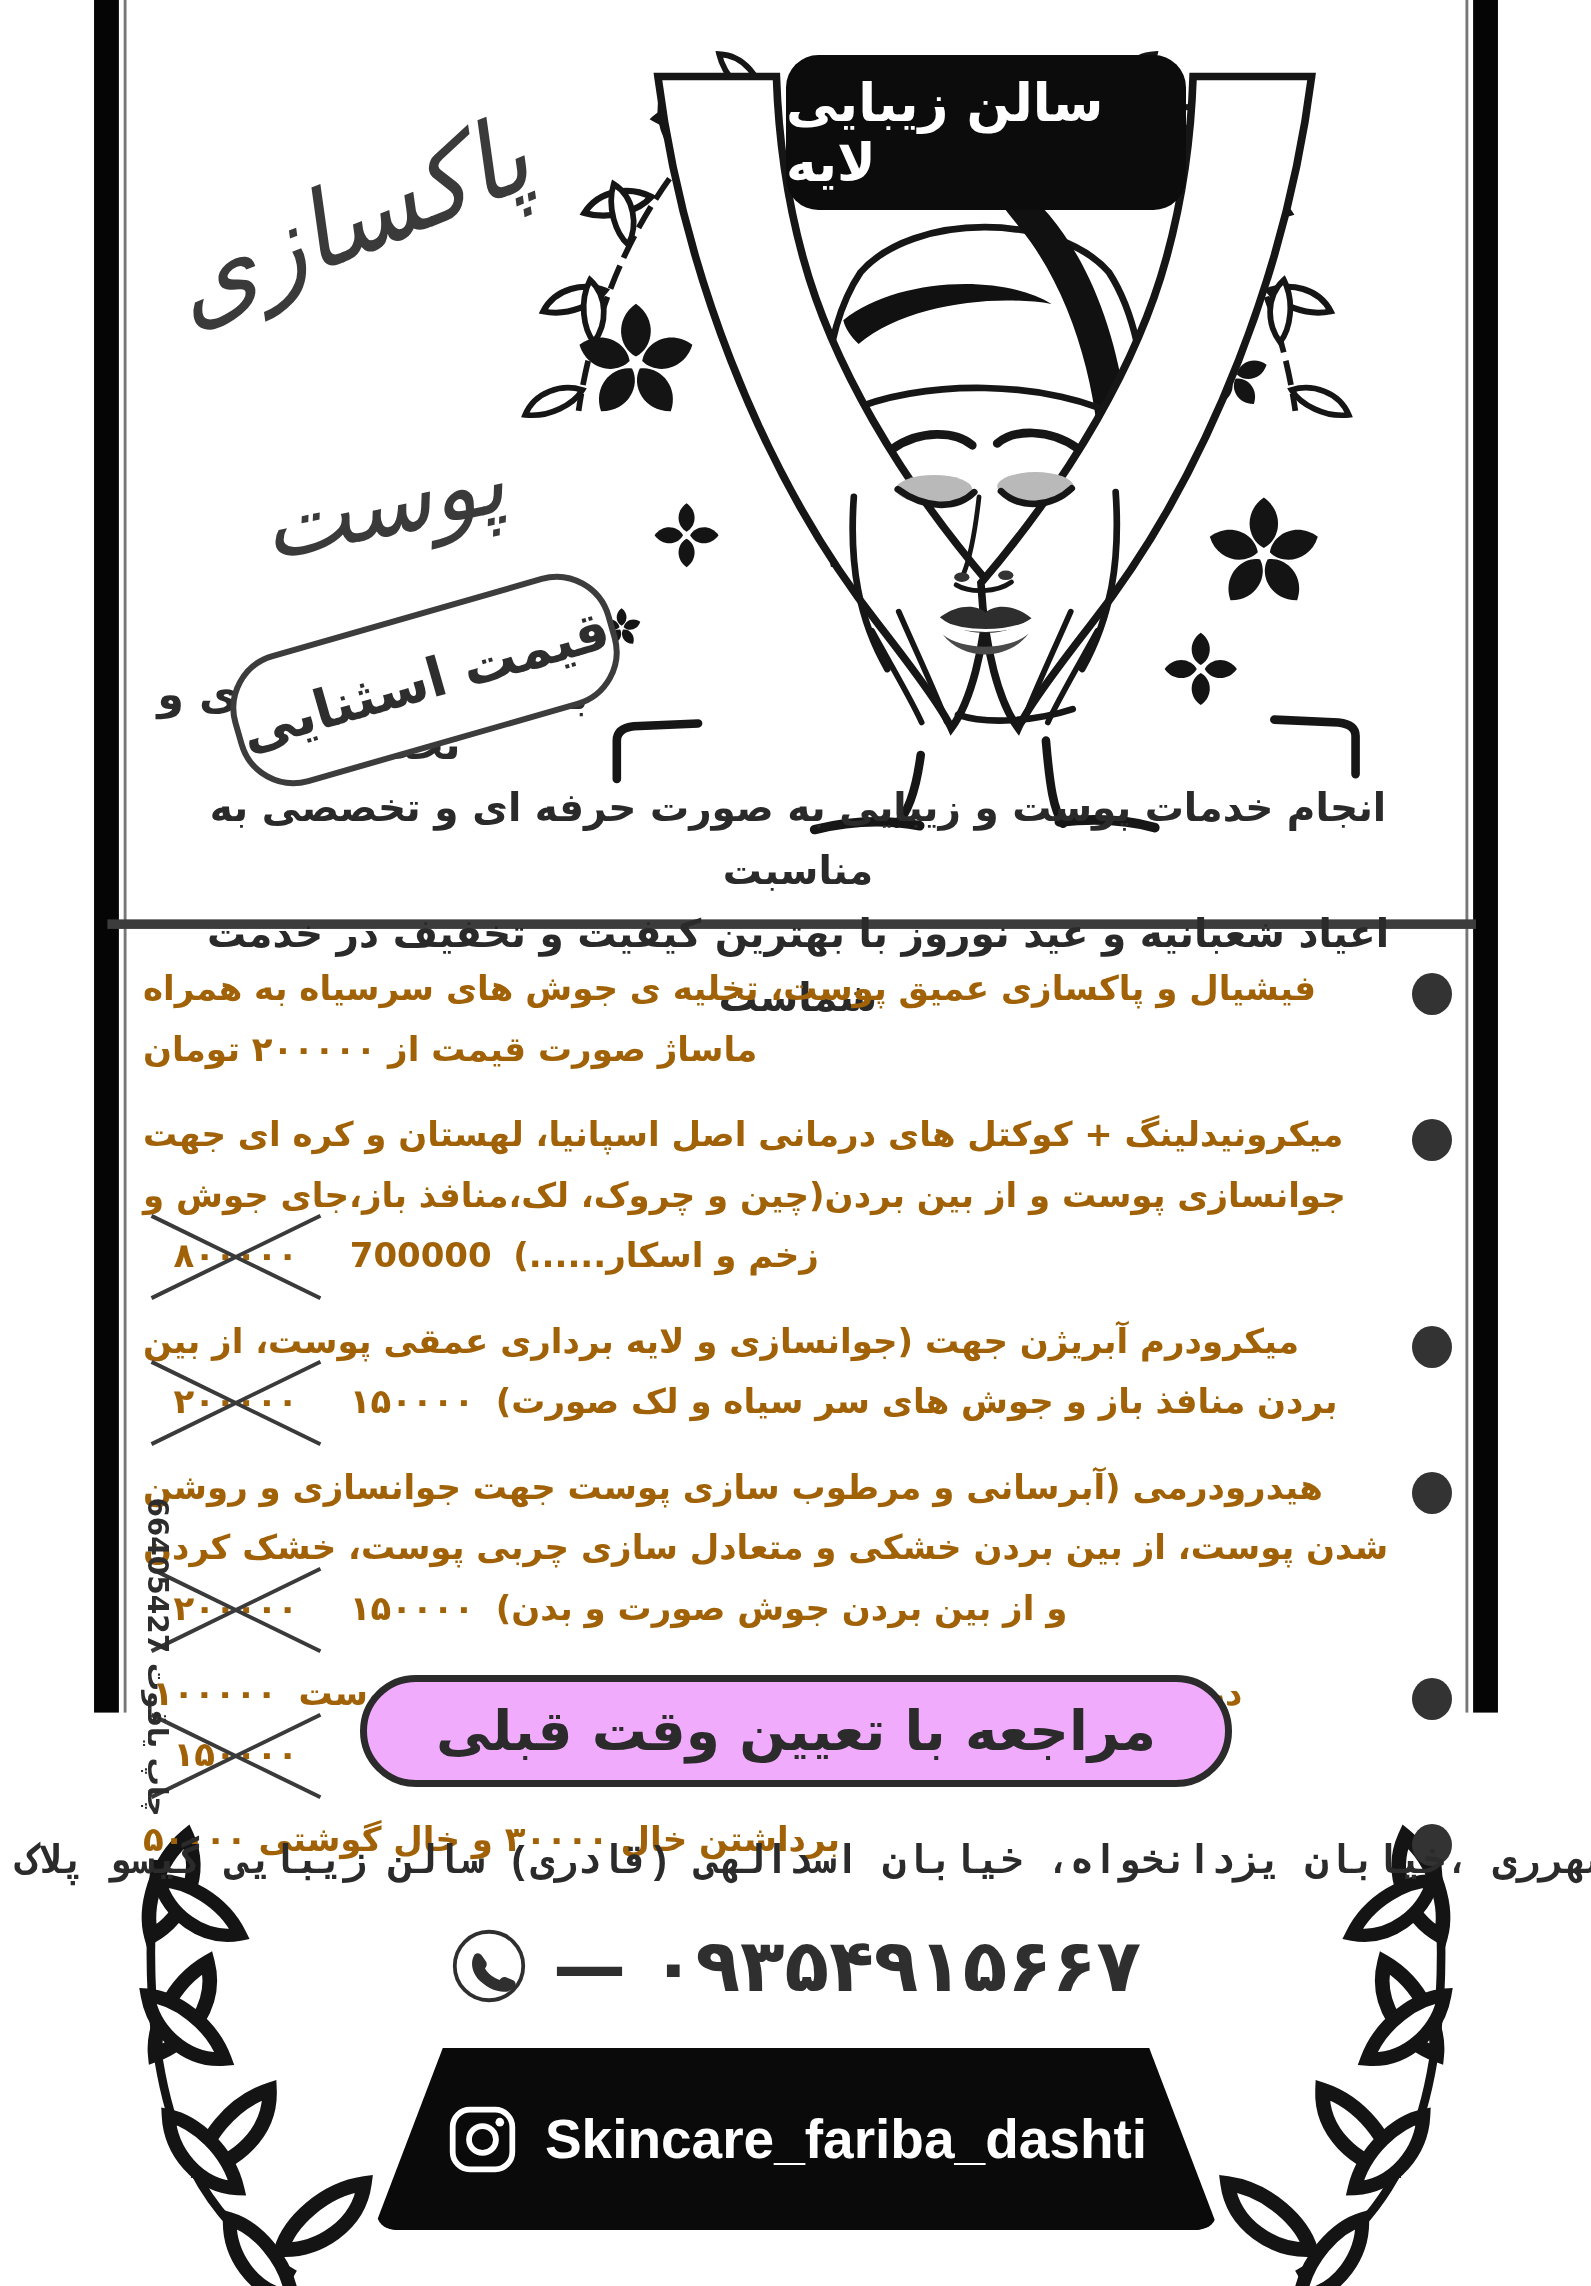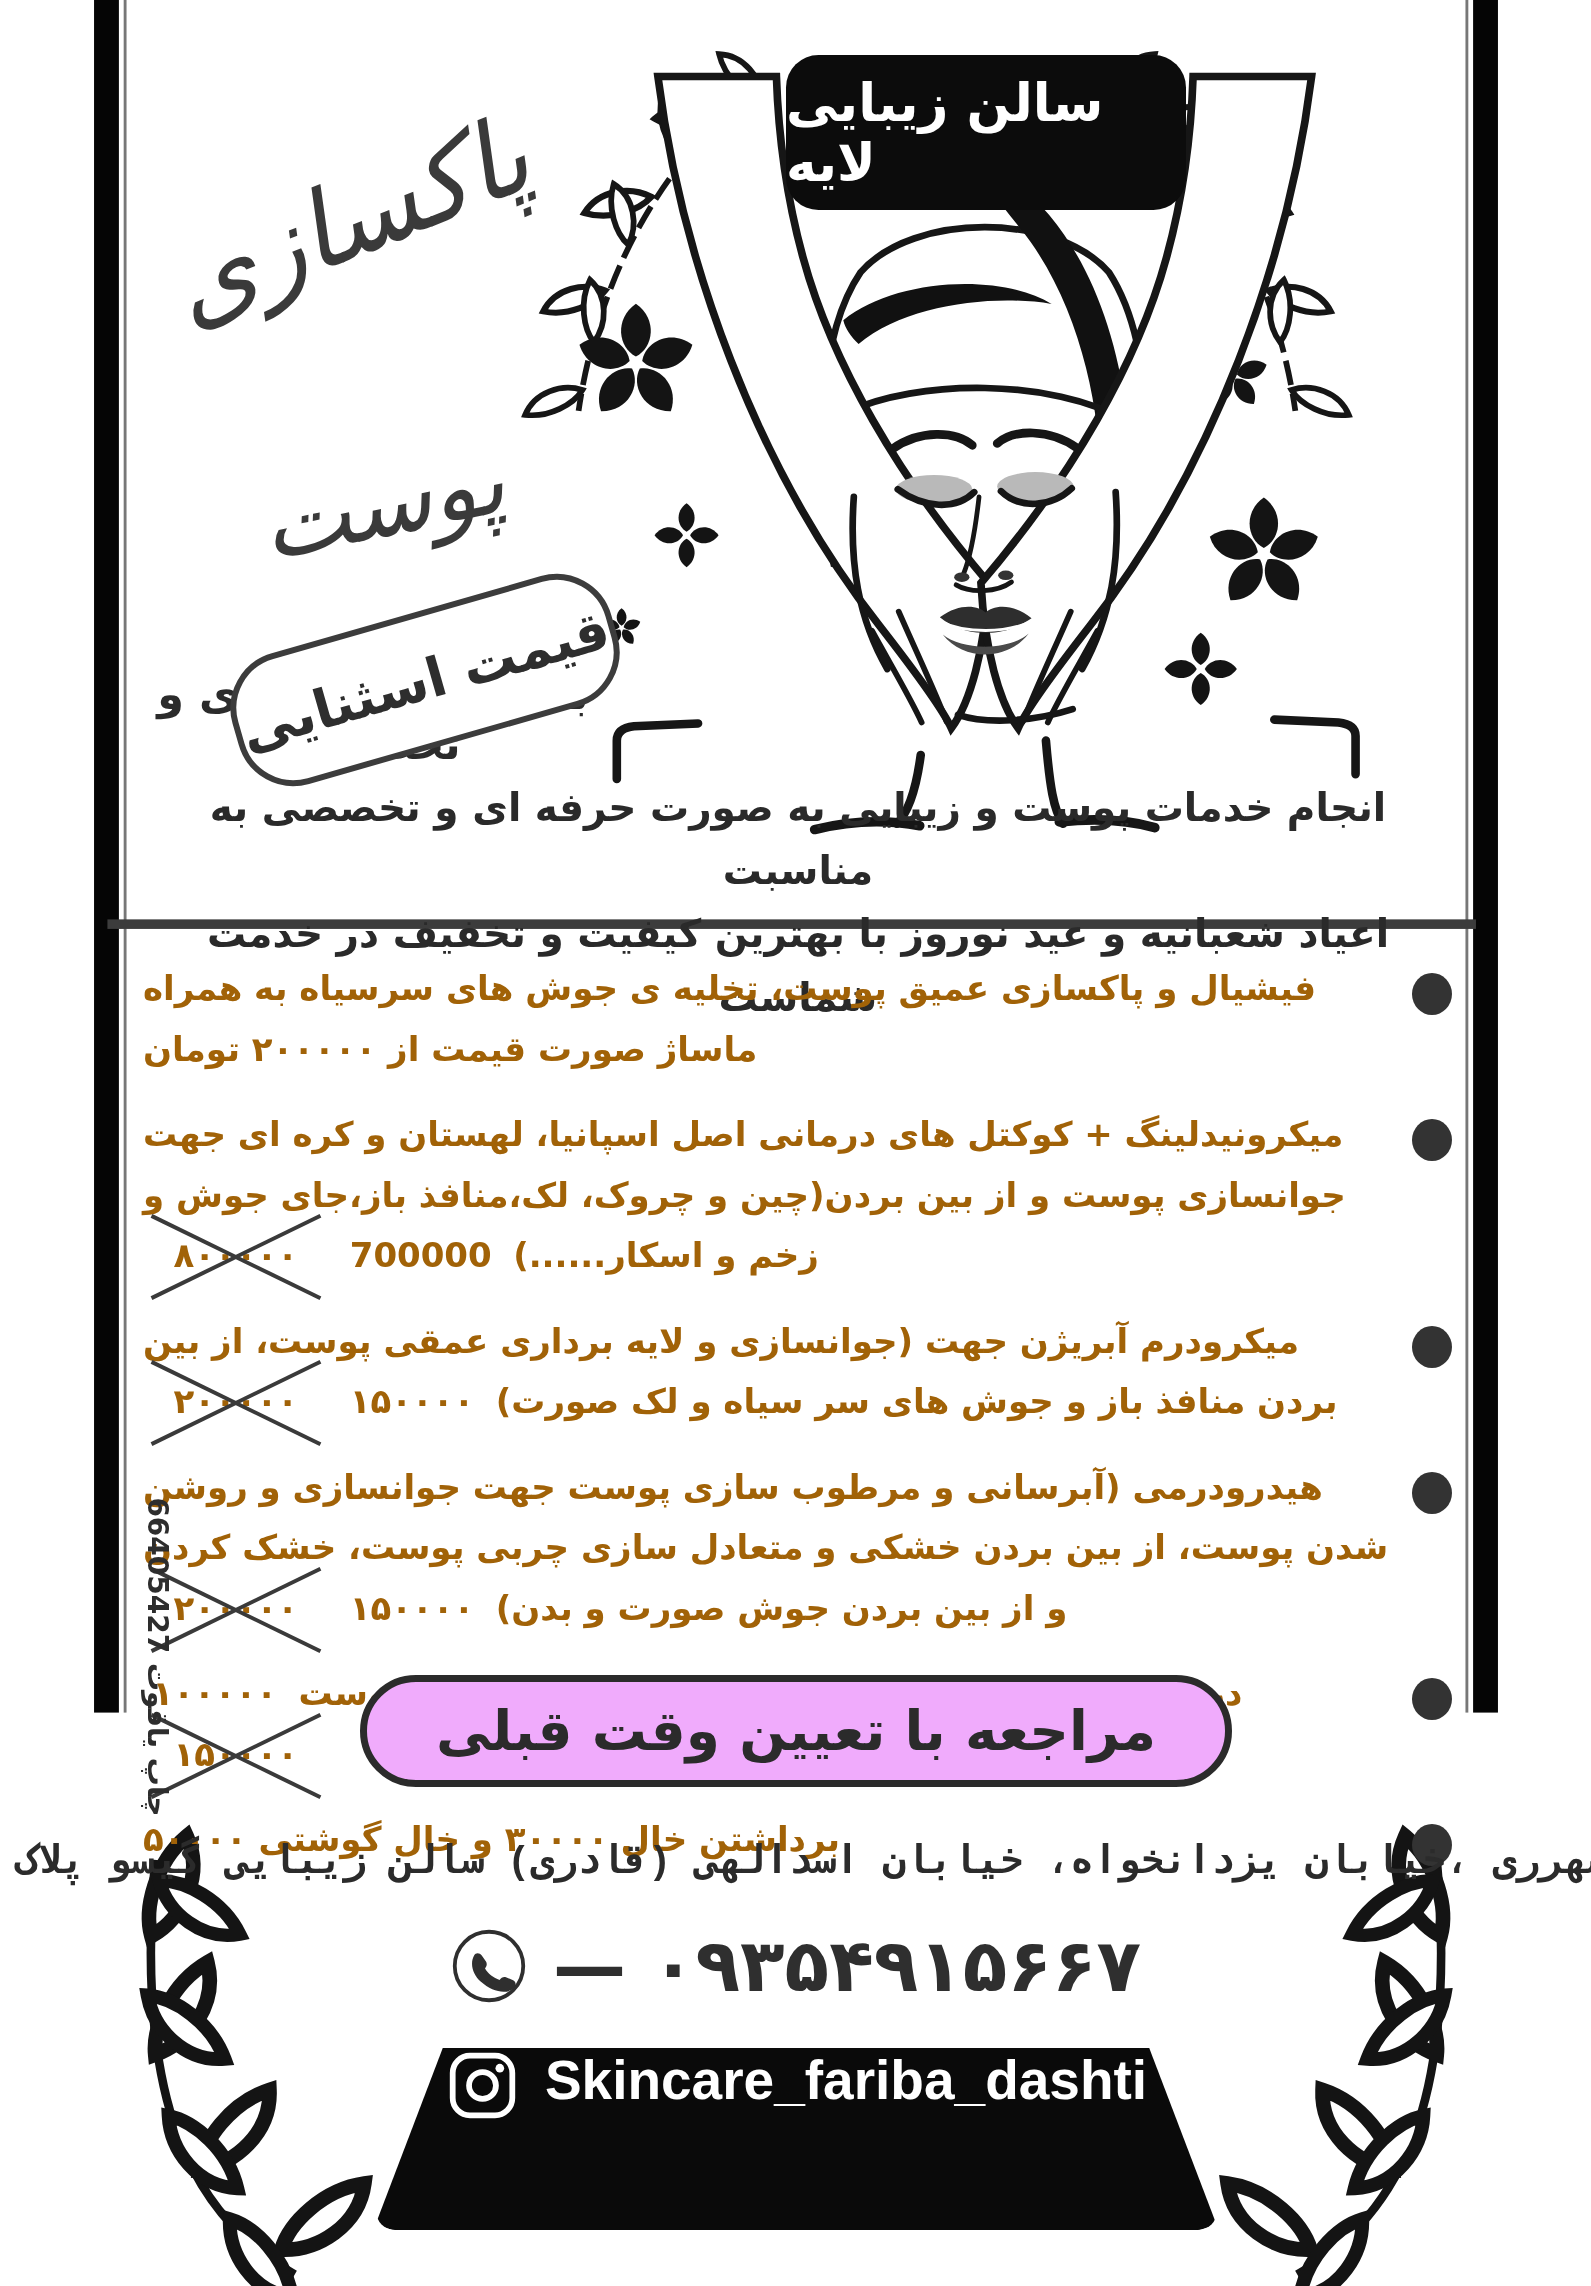--- a/index.html
+++ b/index.html
@@ -66,21 +66,21 @@
     align-items:center; justify-content:center; gap:25px; color:#2f2f2f;}
   .phones .num{font-size:73px; font-weight:bold; letter-spacing:1.9px;}
   .phones .dash{font-size:73px; font-weight:bold;}
 
   
   .ig-wrap{left:0; top:2048px; width:1592px; display:flex; justify-content:center;}
   .ig-badge{
     width:841px; height:182px; background:#0a0a0a;
     clip-path:polygon(8% 0%, 92% 0%, 100% 97%, 98% 100%, 2% 100%, 0% 97%);
     border-radius:44px 44px 19px 19px;
-    display:flex; align-items:flex-start; justify-content:center; gap:25px;
+    display:flex; align-items:center; justify-content:center; gap:25px;
   }
   .ig-badge .handle{color:#fff; font-size:55px; font-weight:bold;
     font-family:"Liberation Sans","DejaVu Sans",sans-serif;}
 
   
   .side-print{left:174px; top:1480px; width:354px; height:34px;
     transform-origin:0 0; transform:rotate(90deg);
     font-size:28px; font-weight:bold; color:#2d2d2d; direction:rtl;
     text-align:center; white-space:nowrap;}
 </style>

